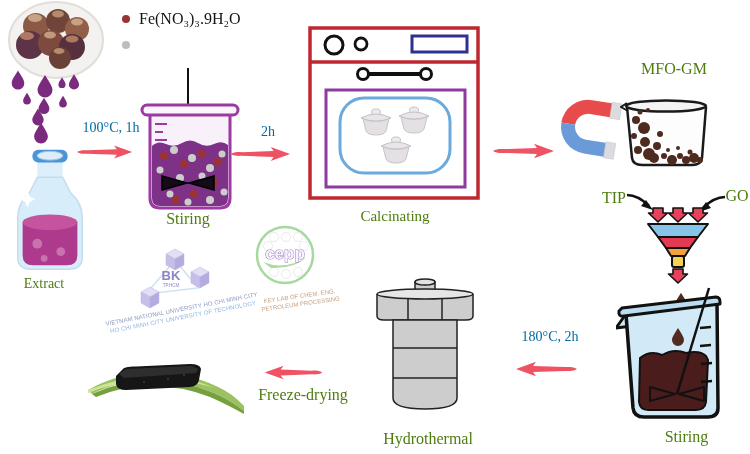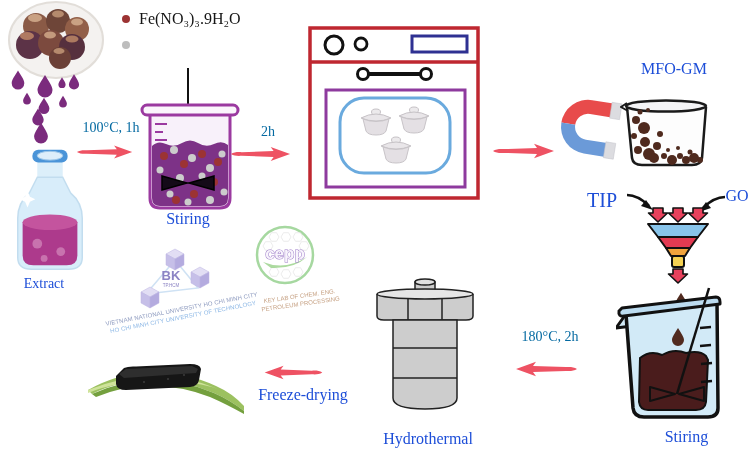--- a/index.html
+++ b/index.html
@@ -1,19 +1,19 @@
 <!DOCTYPE html>
 <html><head>
 <meta charset="utf-8">
 <style>
   html,body{margin:0;padding:0;background:#fff;}
   #canvas{position:relative;width:750px;height:454px;background:#fff;overflow:hidden;
           font-family:"Liberation Serif",serif;color:#151515;}
   .abs{position:absolute;}
-  .label{position:absolute;font-size:15px;text-align:center;color:#1d4ed8;white-space:nowrap;}
+  .label{position:absolute;font-size:15px;text-align:center;color:#4d7c0f;white-space:nowrap;}
   .arrow-label{position:absolute;font-size:14px;text-align:center;color:#0369a1;white-space:nowrap;}
   .legend{position:absolute;left:122px;top:6px;}
   .legend-row{display:flex;align-items:center;gap:9px;height:26px;font-size:16px;}
   .dot{width:8px;height:8px;border-radius:50%;flex:0 0 auto;}
   .dot-fe{background:#9c3333;}
   .dot-mg{background:#bdbdbd;}
   .watermark{position:absolute;left:90px;top:306px;width:185px;text-align:center;
              transform:rotate(-11deg);font-family:"Liberation Sans",sans-serif;
              font-size:6px;line-height:1.3;letter-spacing:.1px;white-space:nowrap;}
   .wm1{color:#8f9cc0;} .wm2{color:#8fb9e6;}
@@ -152,20 +152,21 @@
         <path d="M-15,-4 Q0,-12 15,-4 Q8,-1 0,-1 Q-8,-1 -15,-4 Z" fill="#e9e6e9" stroke="#c6c2c6"></path>
         <path d="M-13,-3 L-10,9 Q-8,13 0,13 Q8,13 10,9 L13,-3 Q0,2 -13,-3 Z" fill="#e4e0e4" stroke="#c8c4c8"></path>
       </g>
       <g transform="translate(88,124)">
         <ellipse cx="0" cy="-10" rx="4.5" ry="3" fill="#eceaec" stroke="#c6c2c6"></ellipse>
         <path d="M-15,-4 Q0,-12 15,-4 Q8,-1 0,-1 Q-8,-1 -15,-4 Z" fill="#e9e6e9" stroke="#c6c2c6"></path>
         <path d="M-13,-3 L-10,9 Q-8,13 0,13 Q8,13 10,9 L13,-3 Q0,2 -13,-3 Z" fill="#e4e0e4" stroke="#c8c4c8"></path>
       </g>
     </g>
   </svg>
+  <div class="label" style="left:340px;top:208px;width:110px">Calcinating</div>
 
   <svg class="abs" style="left:492px;top:142px" width="64" height="18" viewBox="0 0 64 18">
     <path d="M1,9 C4,7 8,6.8 12,7.1 L45,5.9 L42,1.8 L62,9 L42,16.2 L45,12.1 L12,10.9 C8,11.2 4,11 1,9 Z" fill="#ee5263"></path>
   </svg>
 
   <svg class="abs" style="left:554px;top:96px" width="72" height="66" viewBox="0 0 72 66">
     <g transform="rotate(9 35 31)">
       <path d="M62,4 L34,4 A27,27 0 0 0 7,31 L21,31 A13,13 0 0 1 34,18 L62,18 Z" fill="#e84b4b"></path>
       <path d="M7,31 A27,27 0 0 0 34,58 L62,58 L62,44 L34,44 A13,13 0 0 1 21,31 Z" fill="#6b9ad8"></path>
       <rect x="54" y="3" width="10" height="16" fill="#dcdce0" stroke="#c2c2ca" stroke-width="0.5"></rect>
@@ -195,21 +196,21 @@
         <circle cx="66" cy="62" r="4"></circle>
       <circle cx="74" cy="60" r="5"></circle>
         <circle cx="80" cy="62" r="3"></circle>
         <circle cx="40" cy="36" r="3"></circle>
       <circle cx="48" cy="52" r="2"></circle>
         <circle cx="70" cy="54" r="2.5"></circle>
         <circle cx="58" cy="50" r="2"></circle>
     </g>
   </svg>
 
-  <div class="label" style="left:584px;top:189px;width:36px;font-size:20px">TIP</div>
+  <div class="label" style="left:596px;top:189px;width:36px;font-size:16px">TIP</div>
   <svg class="abs" style="left:626px;top:192px" width="30" height="20" viewBox="0 0 30 20">
     <path d="M1,3 Q12,3 23,14" fill="none" stroke="#111" stroke-width="2.5"></path>
     <polygon points="27,18 15,14 20,8" fill="#111"></polygon>
   </svg>
   <div class="label" style="left:722px;top:187px;width:30px;font-size:16px">GO</div>
   <svg class="abs" style="left:696px;top:194px" width="30" height="20" viewBox="0 0 30 20">
     <path d="M29,3 Q18,3 7,14" fill="none" stroke="#111" stroke-width="2.5"></path>
     <polygon points="3,18 15,14 10,8" fill="#111"></polygon>
   </svg>
 

